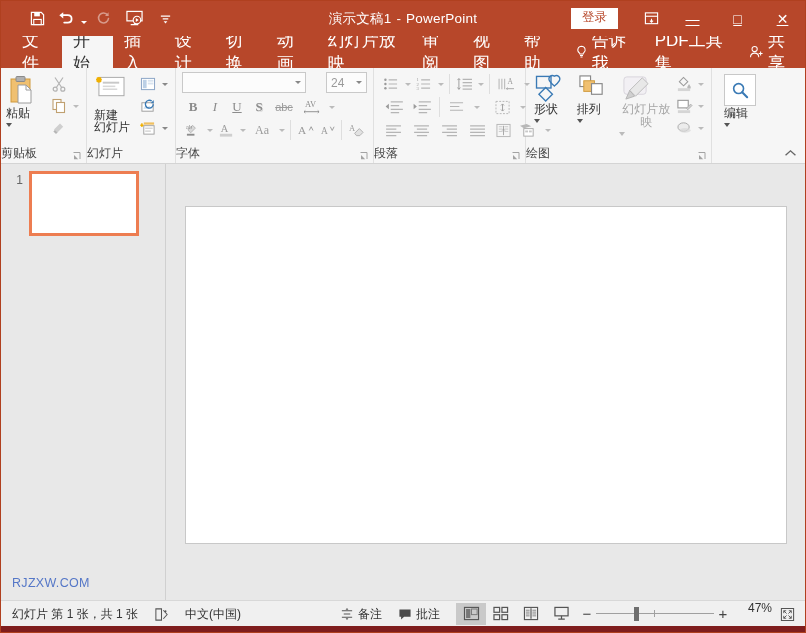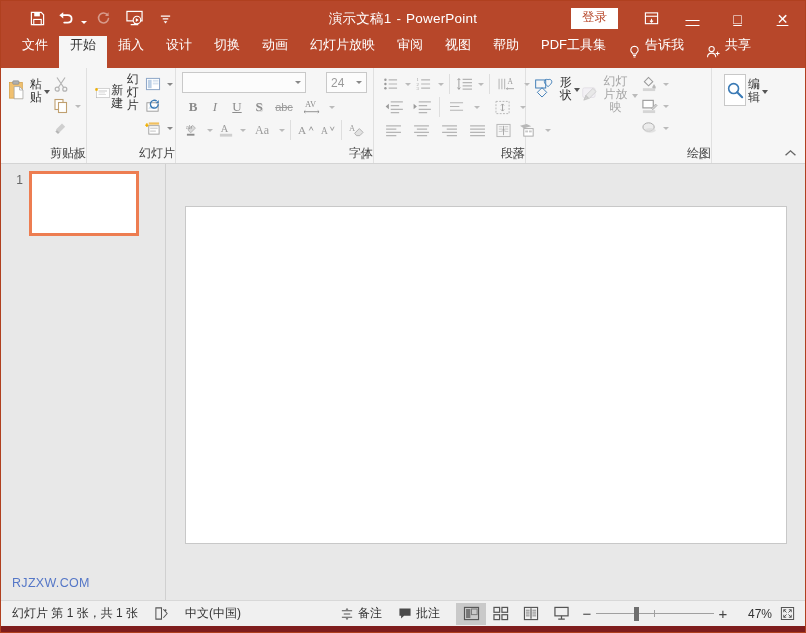--- a/index.html
+++ b/index.html
@@ -65,23 +65,23 @@
     width:45px;height:35px;display:flex;align-items:center;justify-content:center;
     font-size:14px;
   }
 
   
   .tabbar{
     height:32px;background:#b7472a;display:flex;align-items:stretch;
     padding-left:10px;box-sizing:border-box;
   }
   .tab{
-    display:flex;
+    display:flex;align-items:center;
     padding:0 11px;
-    font-size:13px;color:#ffffff;
+    font-size:17px;color:#ffffff;
     cursor:default;
   }
   .tab.active{background:#f6f6f6;color:#333333;}
   .tab-icon{display:inline-flex;margin-right:4px;align-items:center;}
 
   
   .ribbon{
     position:relative;
     height:96px;
     background:#f6f6f6;
@@ -96,33 +96,33 @@
     box-sizing:border-box;
   }
   .rgroup:last-child{border-right:none;}
   .rgroup-body{
     flex:1;display:flex;align-items:flex-start;
     padding:3px 5px 0 5px;
     box-sizing:border-box;
   }
   .rgroup-label{
     height:19px;
-    display:flex;align-items:center;justify-content:flex-end;
+    display:flex;align-items:center;justify-content:flex-start;
     font-size:12px;color:#444;
     position:relative;
   }
   .dlglaunch{
     position:absolute;right:4px;bottom:3px;
     width:10px;height:10px;
     opacity:.75;
   }
 
   
   .bigbtn{
-    display:flex;flex-direction:row;align-items:center;
+    display:flex;flex-direction:column;align-items:flex-start;
     width:48px;padding-top:3px;cursor:default;
   }
   .bigbtn .lbl{font-size:12px;color:#333;margin-top:1px;line-height:13px;text-align:center;}
   .bigbtn .lbl.dim{color:#a6a6a6;}
   .bigbtn .dd{
     width:0;height:0;border-left:3.5px solid transparent;border-right:3.5px solid transparent;
     border-top:4px solid #555;margin-top:3px;
   }
   .bigbtn .dd.dim{border-top-color:#bbb;}
 
@@ -186,21 +186,21 @@
   }
   .slide{
     width:602px;height:338px;background:#ffffff;border:1px solid #c8c8c8;
     box-sizing:border-box;margin-top:-14px;
     cursor:default;
   }
 
   
   .statusbar{
     height:26px;background:#f0f0f0;border-top:1px solid #d8d8d8;
-    display:flex;align-items:center;
+    display:flex;
     font-size:12px;color:#333;
     box-sizing:border-box;
   }
   .sb-item{display:flex;align-items:center;height:26px;padding:0 8px;cursor:default;}
   .sb-spacer{flex:1;}
   .viewbtn{
     width:30px;height:22px;display:flex;align-items:center;justify-content:center;cursor:default;
   }
   .viewbtn.active{background:#c9c9c9;}
   .zoomslider{display:flex;align-items:center;margin:0 2px;}
@@ -309,31 +309,31 @@
     <div class="tab">
         <span>审阅</span>
       </div>
     <div class="tab">
         <span>视图</span>
       </div>
     <div class="tab">
         <span>帮助</span>
       </div>
     <div class="tab">
-        <span>PDF工具集</span>
-      </div>
-    <div class="tab">
       <span class="tab-icon">
         <svg width="13" height="14" viewBox="0 0 14 15">
             <path d="M7 1.2a4 4 0 0 1 2.5 7.1c-.5.45-.7.9-.7 1.4H5.2c0-.5-.2-.95-.7-1.4A4 4 0 0 1 7 1.2z" fill="none" stroke="#fff" stroke-width="1.1"></path>
             <path d="M5.4 11.2h3.2M5.9 13h2.2" stroke="#fff" stroke-width="1.1"></path>
           </svg>
       </span>
       <span>告诉我</span>
     </div>
+    <div class="tab">
+        <span>PDF工具集</span>
+      </div>
     <div class="tab">
       <span class="tab-icon">
         <svg width="15" height="14" viewBox="0 0 16 15">
             <circle cx="6" cy="4.3" r="2.8" fill="none" stroke="#fff" stroke-width="1.1"></circle>
             <path d="M1.6 13c0-2.7 2-4.3 4.4-4.3S10.4 10.3 10.4 13" fill="none" stroke="#fff" stroke-width="1.1"></path>
             <path d="M12.4 7v4.2M10.3 9.1h4.2" stroke="#fff" stroke-width="1.1"></path>
           </svg>
       </span>
       <span>共享</span>
     </div>
@@ -690,20 +690,29 @@
       <div class="rgroup-body" style="padding-left:8px">
         <div class="bigbtn" style="width:46px">
           <svg width="34" height="28" viewBox="0 0 35 29">
             <rect x="2.5" y="2.5" width="15" height="12" fill="none" stroke="#3a7ab5" stroke-width="1.4"></rect>
             <path d="M21 2.2c3.5-2 7 1.5 5 5-1.4 2.5-5 5.3-5 5.3s-3.6-2.8-5-5.3c-2-3.5 1.5-7 5-5z" fill="none" stroke="#3a7ab5" stroke-width="1.4"></path>
             <path d="M12 14 L19 21 L12 28 L5 21z" fill="none" stroke="#3a7ab5" stroke-width="1.4"></path>
           </svg>
           <span class="lbl">形状</span>
           <span class="dd"></span>
         </div>
+        <div class="bigbtn" style="width:46px">
+          <svg width="30" height="28" viewBox="0 0 31 29">
+            <rect x="3" y="2" width="11" height="11" fill="#ffffff" stroke="#888" stroke-width="1.2"></rect>
+            <rect x="7" y="7" width="11" height="11" fill="#f0c070" stroke="#d09a3c" stroke-width="1"></rect>
+            <rect x="15" y="10" width="11" height="11" fill="#ffffff" stroke="#888" stroke-width="1.2"></rect>
+          </svg>
+          <span class="lbl">排列</span>
+          <span class="dd"></span>
+        </div>
         <div class="bigbtn" style="width:58px">
           <svg width="34" height="28" viewBox="0 0 35 29">
             <rect x="5" y="3" width="23" height="18" rx="3" fill="#f2f0f4" stroke="#d8d4dc" stroke-width="1"></rect>
             <path d="M24 4 30 10 17 23l-6-6z" fill="#e8e8e8" stroke="#bcbcbc" stroke-width="1"></path>
             <path d="M11 17 7 26l9-3z" fill="#d0d0d0" stroke="#b0b0b0" stroke-width="0.9"></path>
           </svg>
           <span class="lbl dim">幻灯片放映</span>
           <span class="dd dim"></span>
         </div>
         <div class="smallcol">

